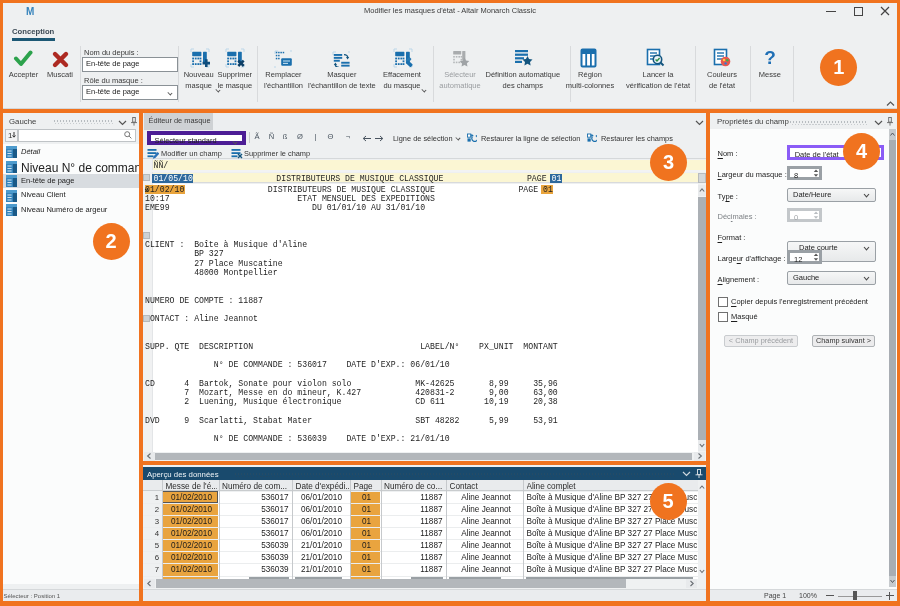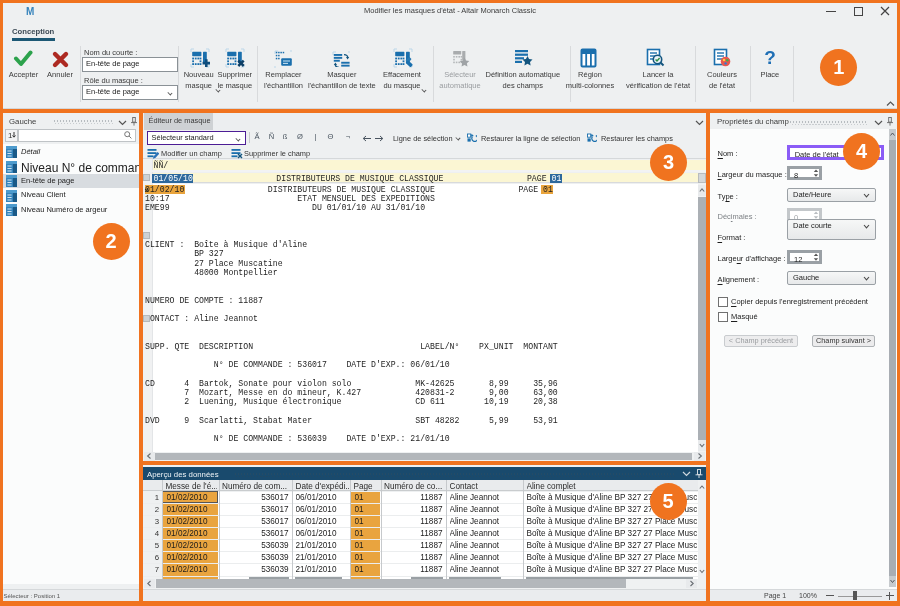--- a/index.html
+++ b/index.html
@@ -11,21 +11,21 @@
 .chevb{display:inline-block;width:6px;height:4px;position:relative;}
 .chevb:before{content:'';position:absolute;left:1px;top:0;width:3px;height:3px;border-right:1px solid #555;border-bottom:1px solid #555;transform:rotate(45deg) scale(1,0.75);}
 pre{margin:0;font-family:"Liberation Mono",monospace;}
 svg{display:block;}
 .rep{font-size:8.2px;line-height:9.25px;color:#1f1f1f;letter-spacing:0;}
 .hb{background:#2d689c;color:#fff;padding:0 0.5px 0 1.5px;margin:0 -0.5px 0 -1.5px;}
 .ho{background:#e9a43c;color:#222;padding:0 0.5px 0 1.5px;margin:0 -0.5px 0 -1.5px;}
 .squig{position:absolute;height:4px;background-image:repeating-linear-gradient(90deg,#b7bcc0 0 1px,transparent 1px 3px),repeating-linear-gradient(90deg,transparent 0 1.5px,#c9cdd0 1.5px 2.5px,transparent 2.5px 3px);background-position:0 0,0 3px;background-size:100% 2px;background-repeat:repeat-x;}
 .circ{position:absolute;width:37px;height:37px;border-radius:50%;background:#f0731f;color:#fff;font-size:20px;font-weight:bold;text-align:center;line-height:37px;z-index:50;}
 .or{position:absolute;background:#f0731f;z-index:40;}
-.cell{position:absolute;font-size:8.2px;color:#1c1c1c;white-space:nowrap;overflow:hidden;line-height:12px;}
+.cell{position:absolute;font-size:8.2px;color:#1c1c1c;white-space:nowrap;overflow:hidden;line-height:12px;text-align:center;}
 .hcell{position:absolute;font-size:8.2px;color:#2b2b2b;white-space:nowrap;overflow:hidden;line-height:11px;}
 .gl{position:absolute;width:1px;background:#c6c9cc;}
 .rlab{position:absolute;font-size:7.5px;color:#1d1d1d;white-space:nowrap;}
 .rbox{position:absolute;background:#fff;border:3px solid #8b5cf6;box-sizing:border-box;font-size:7.5px;color:#1d1d1d;}
 .dd{position:absolute;background:linear-gradient(#f6f7f7,#e7e9ea);border:1px solid #9aa0a5;box-sizing:border-box;font-size:7.5px;color:#1d1d1d;border-radius:2px;}
 u{text-decoration-thickness:1px;text-underline-offset:1.5px;}
 </style></head><body>
 
 <div class="a" style="left:26px;top:6px;font-size:10px;font-weight:bold;color:#3784bc;">M</div>
 <div class="a" style="left:0;top:6px;width:900px;text-align:center;font-size:7.5px;color:#3a3a3a;">Modifier les masques d'état - Altair Monarch Classic</div>
@@ -51,22 +51,22 @@
     <svg width="20" height="20" viewBox="0 0 20 20" style="">
       <path d="M3 10.5 L8 16 L17.5 4.5" stroke="#2ca24c" stroke-width="4" fill="none" stroke-linecap="round" stroke-linejoin="round"></path>
     </svg>
   </div>
 <div class="lbl" style="left:-21.5px;top:70px;width:90px;color:#3a3a3a;">Accepter</div>
 <div class="a" style="left:50.5px;top:50px;">
     <svg width="19" height="19" viewBox="0 0 19 19" style="">
       <path d="M4 4 L15 15 M15 4 L4 15" stroke="#ad2a22" stroke-width="4.4" stroke-linecap="round"></path>
     </svg>
   </div>
-<div class="lbl" style="left:15.0px;top:70px;width:90px;color:#3a3a3a;">Annuler</div>
-<div class="a" style="left:84px;top:48px;font-size:7.5px;color:#3a3a3a;">Nom du courte :</div>
+<div class="lbl" style="left:15.0px;top:70px;width:90px;color:#3a3a3a;">Muscati</div>
+<div class="a" style="left:84px;top:48px;font-size:7.5px;color:#3a3a3a;">Nom du depuis :</div>
 <div class="a" style="left:82px;top:57px;width:91px;height:13px;background:#fff;border:1px solid #8a9196;font-size:7.5px;color:#222;line-height:12px;padding-left:3px;">En-tête de page</div>
 <div class="a" style="left:84px;top:76px;font-size:7.5px;color:#3a3a3a;">Rôle du masque :</div>
 <div class="a" style="left:82px;top:85px;width:91px;height:13px;background:#fff;border:1px solid #8a9196;font-size:7.5px;color:#222;line-height:12px;padding-left:3px;">En-tête de page<span class="chevb" style="position:absolute;right:4px;top:5px;"></span></div>
 <div class="a" style="left:190.0px;top:48px;">
     <svg width="20" height="20" viewBox="0 0 20 20" style="">
       <path d="M1 4 V1 H4" fill="none" stroke="#bcd7e9" stroke-width="1"></path>
       <path d="M16 1 H19 V4" fill="none" stroke="#bcd7e9" stroke-width="1"></path>
       <path d="M19 16 V19 H16" fill="none" stroke="#bcd7e9" stroke-width="1"></path>
       <path d="M4 19 H1 V16" fill="none" stroke="#bcd7e9" stroke-width="1"></path>
       <rect x="2.2" y="3.8" width="9.2" height="4.4" rx="0.6" fill="#1a6fad"></rect>
@@ -231,21 +231,21 @@
       <circle cx="15.3" cy="12.2" r="1.2" fill="#3fae49"></circle>
       <circle cx="13.6" cy="15.4" r="1.2" fill="#2a7fd4"></circle>
     </svg>
   </div>
 <div class="lbl" style="left:692.0px;top:70px;width:60px;color:#3a3a3a;">Couleurs<br>de l'état</div>
 <div class="a" style="left:760.0px;top:48px;">
     <svg width="20" height="20" viewBox="0 0 20 20" style="">
       <text x="10" y="16" text-anchor="middle" font-size="19" font-weight="bold" fill="#1f6fb5" font-family="Liberation Sans">?</text>
     </svg>
   </div>
-<div class="lbl" style="left:749.9px;top:70px;width:40px;color:#3a3a3a;">Place</div>
+<div class="lbl" style="left:749.9px;top:70px;width:40px;color:#3a3a3a;">Messe</div>
 <div class="a" style="left:886px;top:101px;">
     <svg width="9" height="6" viewBox="0 0 9 6" style="">
       <path d="M1 4.5 L4.5 1 L8 4.5" stroke="#555" stroke-width="1.2" fill="none"></path>
     </svg>
   </div>
 <div class="a" style="left:3px;top:113px;width:136px;height:488px;background:#eef0f1;"></div>
 <div class="a" style="left:9px;top:117px;font-size:7.8px;color:#3d3d3d;">Gauche</div>
 <div class="squig" style="left:54px;top:120px;width:60px;"></div>
 <div class="a" style="left:118px;top:120px;">
     <svg width="9" height="6" viewBox="0 0 9 6" style="">
@@ -330,21 +330,21 @@
   </div>
 <div class="a" style="left:21px;top:204.9px;font-size:7.5px;color:#222;white-space:nowrap;">Niveau Numéro de argeur</div>
 <div class="a" style="left:143px;top:113px;width:562.6px;height:17px;background:#eceef0;"></div>
 <div class="a" style="left:144px;top:113px;width:68.5px;height:17px;background:#ced1d4;box-sizing:border-box;font-size:7.4px;color:#3a3a3a;line-height:16.5px;padding-left:4.5px;">Éditeur de masque</div>
 <div class="a" style="left:695px;top:120px;">
     <svg width="9" height="6" viewBox="0 0 9 6" style="">
       <path d="M1 1 L4.5 4.5 L8 1" stroke="#555" stroke-width="1.2" fill="none"></path>
     </svg>
   </div>
 <div class="a" style="left:143px;top:130px;width:562.6px;height:28.5px;background:#eef0f1;border-bottom:1px solid #d5d8da;box-sizing:border-box;"></div>
-<div class="a" style="left:146.5px;top:130.5px;width:99px;height:14px;background:#fff;border:1px solid #4c1d95;box-sizing:border-box;font-size:7.4px;color:#222;line-height:12.5px;padding-left:4px;">Sélecteur standard<span class="chevb" style="position:absolute;right:4px;top:5px;"></span></div>
+<div class="a" style="left:146.5px;top:130.5px;width:99px;height:14px;background:#fff;border:4px solid #4c1d95;box-sizing:border-box;font-size:7.4px;color:#222;line-height:12.5px;padding-left:4px;">Sélecteur standard<span class="chevb" style="position:absolute;right:4px;top:5px;"></span></div>
 <div class="a" style="left:252px;top:131.5px;width:10px;text-align:center;font-size:7.6px;color:#49545f;">Ã</div>
 <div class="a" style="left:266.4px;top:131.5px;width:10px;text-align:center;font-size:7.6px;color:#49545f;">Ñ</div>
 <div class="a" style="left:280px;top:131.5px;width:10px;text-align:center;font-size:7.6px;color:#49545f;">ß</div>
 <div class="a" style="left:295px;top:131.5px;width:10px;text-align:center;font-size:7.6px;color:#49545f;">Ø</div>
 <div class="a" style="left:310.5px;top:131.5px;width:10px;text-align:center;font-size:7.6px;color:#49545f;">|</div>
 <div class="a" style="left:325.5px;top:131.5px;width:10px;text-align:center;font-size:7.6px;color:#49545f;">Θ</div>
 <div class="a" style="left:343px;top:131.5px;width:10px;text-align:center;font-size:7.6px;color:#49545f;">¬</div>
 <div class="a" style="left:248.5px;top:132px;width:1px;height:11px;background:#c8cbce;"></div>
 <div class="a" style="left:362px;top:135px;">
     <svg width="10" height="7" viewBox="0 0 10 7" style="">
@@ -656,21 +656,21 @@
     <svg width="6" height="3.2" viewBox="0 0 6 3.2" style="">
       <path d="M0.8 3 L3 0.6 L5.2 3" fill="#b9bdc1"></path>
     </svg>
   </div>
 <div class="a" style="left:813px;top:216px;">
     <svg width="6" height="3.2" viewBox="0 0 6 3.2" style="">
       <path d="M0.8 0.3 L3 2.7 L5.2 0.3" fill="#b9bdc1"></path>
     </svg>
   </div>
 <div class="rlab" style="left:717.5px;top:233px;"><u>F</u>ormat :</div>
-<div class="dd" style="left:787px;top:219px;width:88.5px;height:21px;line-height:12.5px;padding-left:5px;">Date courte<span style="position:absolute;right:5px;top:3.5px;">
+<div class="dd" style="left:787px;top:241px;width:88.5px;height:21px;line-height:12.5px;padding-left:11px;">Date courte<span style="position:absolute;right:5px;top:3.5px;">
       <svg width="7" height="5" viewBox="0 0 7 5" style="">
         <path d="M1 1 L3.5 3.8 L6 1" stroke="#4a4a4a" stroke-width="1.1" fill="none"></path>
       </svg>
     </span></div>
 <div class="rlab" style="left:717.5px;top:253.5px;">Large<u>u</u>r d'affichage :</div>
 <div class="rbox" style="left:787px;top:250px;width:35px;height:14px;border-color:#9aa0a5;line-height:13px;padding-left:4px;color:#1d1d1d;">12</div>
 <div class="a" style="left:813px;top:253.2px;">
     <svg width="6" height="3.2" viewBox="0 0 6 3.2" style="">
       <path d="M0.8 3 L3 0.6 L5.2 3" fill="#555"></path>
     </svg>

